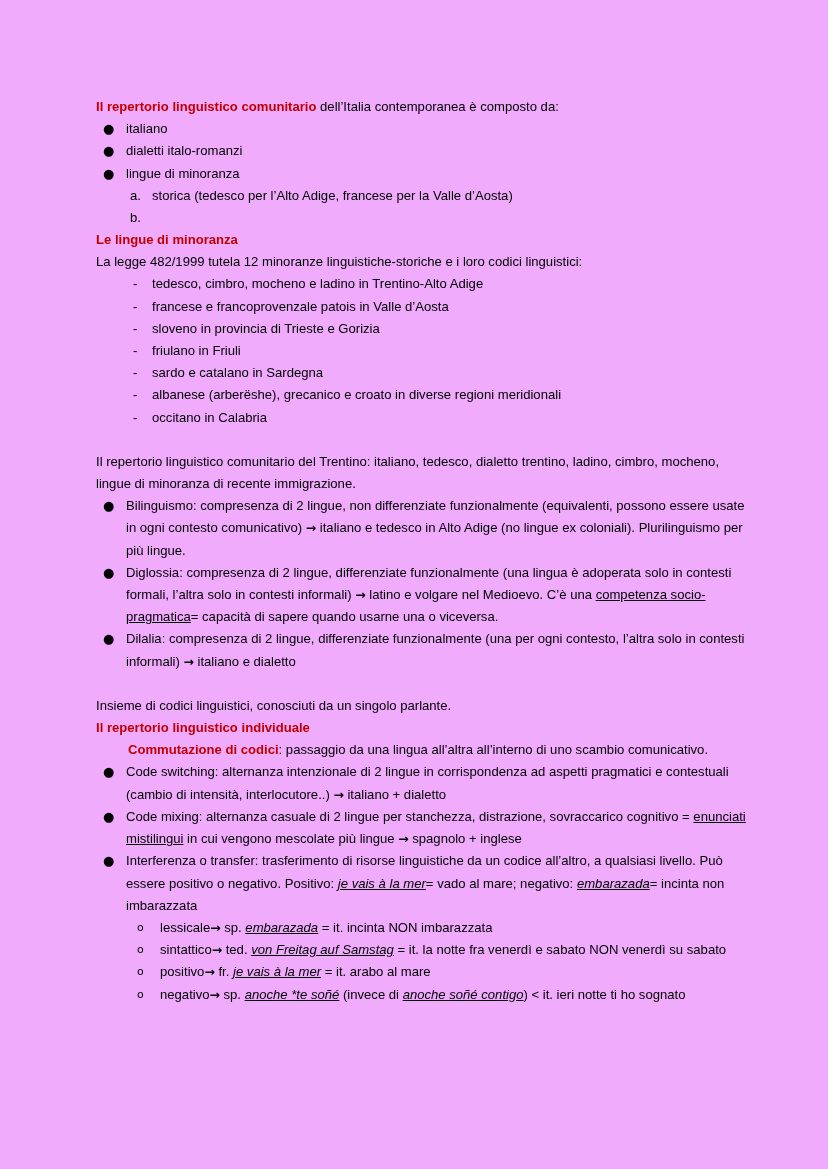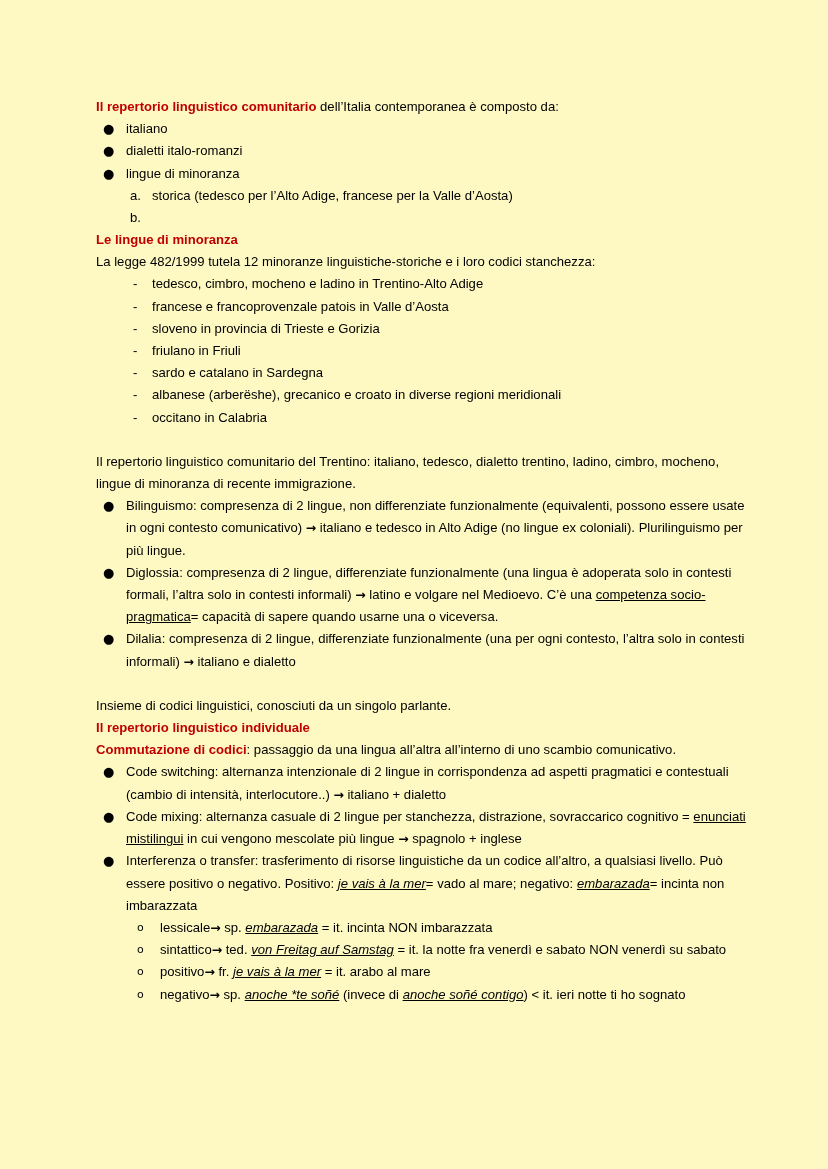--- a/index.html
+++ b/index.html
@@ -13,37 +13,38 @@
     font-family: "Liberation Sans", sans-serif;
     color: #000000;
     overflow: hidden;
   }
   .page {
     position: relative;
     width: 828px;
     height: 1169px;
     box-sizing: border-box;
     padding: 96px 78px 0 96px;
-    background: #fef9c3;
+    background: #f0abfc;
   }
   .doc {
     font-size: 13.1px;
     line-height: 22.2px;
   }
   p.para {
     margin: 0;
     padding: 0;
   }
   .heading-red {
     color: #C00000;
     font-weight: bold;
   }
   .inline-red {
     color: #C00000;
     font-weight: bold;
+    margin-left: 32px;
   }
   .b { font-weight: normal; }
   .i { font-style: italic; text-decoration: underline; }
   .u { text-decoration: underline; }
   .arrow {
     font-family: "DejaVu Sans", sans-serif;
     font-weight: bold;
     font-size: 12.4px;
   }
 
@@ -133,21 +134,21 @@
       <li>
         <span class="marker">b.</span>
       </li>
     </ol>
 
     <div class="gap-md"></div>
 
     <p class="para heading-red">Le lingue di minoranza</p>
 
     <p class="para">
-      <span>La legge 482/1999 tutela </span><span class="b">12 minoranze linguistiche</span><span>-storiche e i loro codici stanchezza:</span>
+      <span>La legge 482/1999 tutela </span><span class="b">12 minoranze linguistiche</span><span>-storiche e i loro codici linguistici:</span>
     </p>
 
     <ul class="lvl-dash">
       <li>
         <span class="marker">-</span>
         <span>tedesco, cimbro, mocheno e ladino in Trentino-Alto Adige</span>
       </li>
       <li>
         <span class="marker">-</span>
         <span>francese e francoprovenzale patois in Valle d’Aosta</span>

